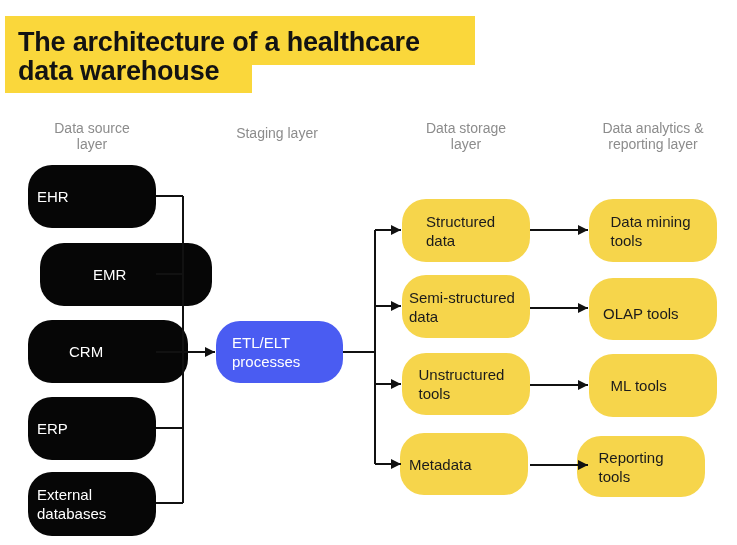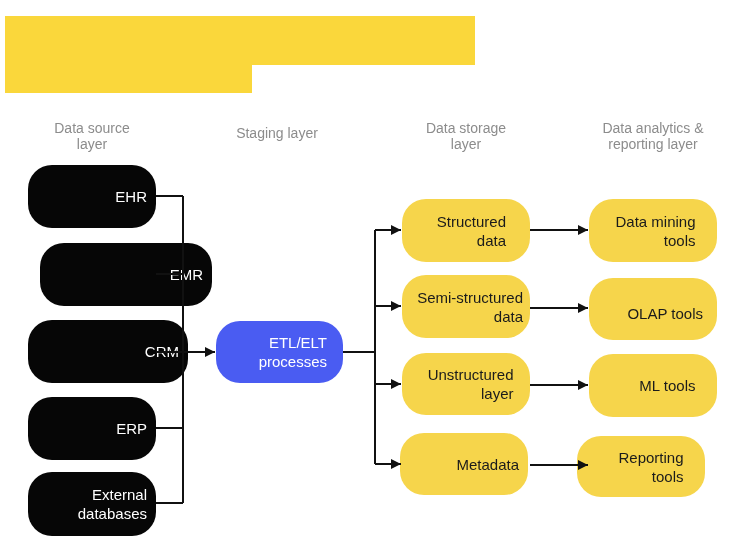--- a/index.html
+++ b/index.html
@@ -21,40 +21,44 @@
     position:absolute;color:var(--header_text);
     font-size:14px;line-height:16px;text-align:center;
   }
   .ch-source{left:42px;top:120px;width:100px;}
   .ch-staging{left:217px;top:125px;width:120px;}
   .ch-storage{left:416px;top:120px;width:100px;}
   .ch-analytics{left:587px;top:120px;width:132px;}
   
   .node{
     position:absolute;display:flex;align-items:center;justify-content:center;
-    font-size:15px;line-height:19px;text-align:right;border-radius:24px;
+    font-size:15px;line-height:19px;text-align:left;border-radius:24px;
   }
   .node.src{background:var(--source_box_bg);color:var(--source_box_text);}
   .node.stage{background:var(--staging_box_bg);color:var(--staging_box_text);}
   .node.wh{background:var(--warehouse_box_bg);color:var(--warehouse_box_text);}
   .lbl{display:inline-block;}
   .w80{width:80px;} .w85{width:85px;} .w95{width:95px;}
   .w100{width:100px;margin-top:8px;} .w110{width:110px;} .w114{width:114px;}
   
   .connectors{position:absolute;left:0;top:0;pointer-events:none;}
   .connectors path,.connectors line{stroke:var(--connector);stroke-width:2;fill:none;}
   .connectors .ah{fill:var(--connector);stroke:none;}
 </style>
 </head>
 <body>
 
 <div class="canvas">
 
   <div class="title-bg title-bg1"></div>
   <div class="title-bg title-bg2"></div>
+  <div class="title-text">
+    <div>The architecture of a healthcare</div>
+    <div>data warehouse</div>
+  </div>
 
   <div class="col-header ch-source">Data source layer</div>
   <div class="col-header ch-staging">Staging layer</div>
   <div class="col-header ch-storage">Data storage layer</div>
   <div class="col-header ch-analytics">Data analytics &amp; reporting layer</div>
 
   <div class="node src" style="left:28px;top:165px;width:128px;height:63px;">
     <span class="lbl w110">EHR</span>
   </div>
   <div class="node src" style="left:40px;top:243px;width:128px;height:63px;padding-left:44px;">
@@ -74,21 +78,21 @@
     <span class="lbl w95">ETL/ELT processes</span>
   </div>
 
   <div class="node wh" style="left:402px;top:199px;width:128px;height:63px;">
     <span class="lbl w80">Structured data</span>
   </div>
   <div class="node wh" style="left:402px;top:275px;width:128px;height:63px;">
     <span class="lbl w114">Semi-structured data</span>
   </div>
   <div class="node wh" style="left:402px;top:353px;width:128px;height:62px;">
-    <span class="lbl w95">Unstructured layer</span>
+    <span class="lbl w95">Unstructured tools</span>
   </div>
   <div class="node wh" style="left:400px;top:433px;width:128px;height:62px;">
     <span class="lbl w110">Metadata</span>
   </div>
 
   <div class="node wh" style="left:589px;top:199px;width:128px;height:63px;">
     <span class="lbl w85">Data mining tools</span>
   </div>
   <div class="node wh" style="left:589px;top:278px;width:128px;height:62px;">
     <span class="lbl w100">OLAP tools</span>

